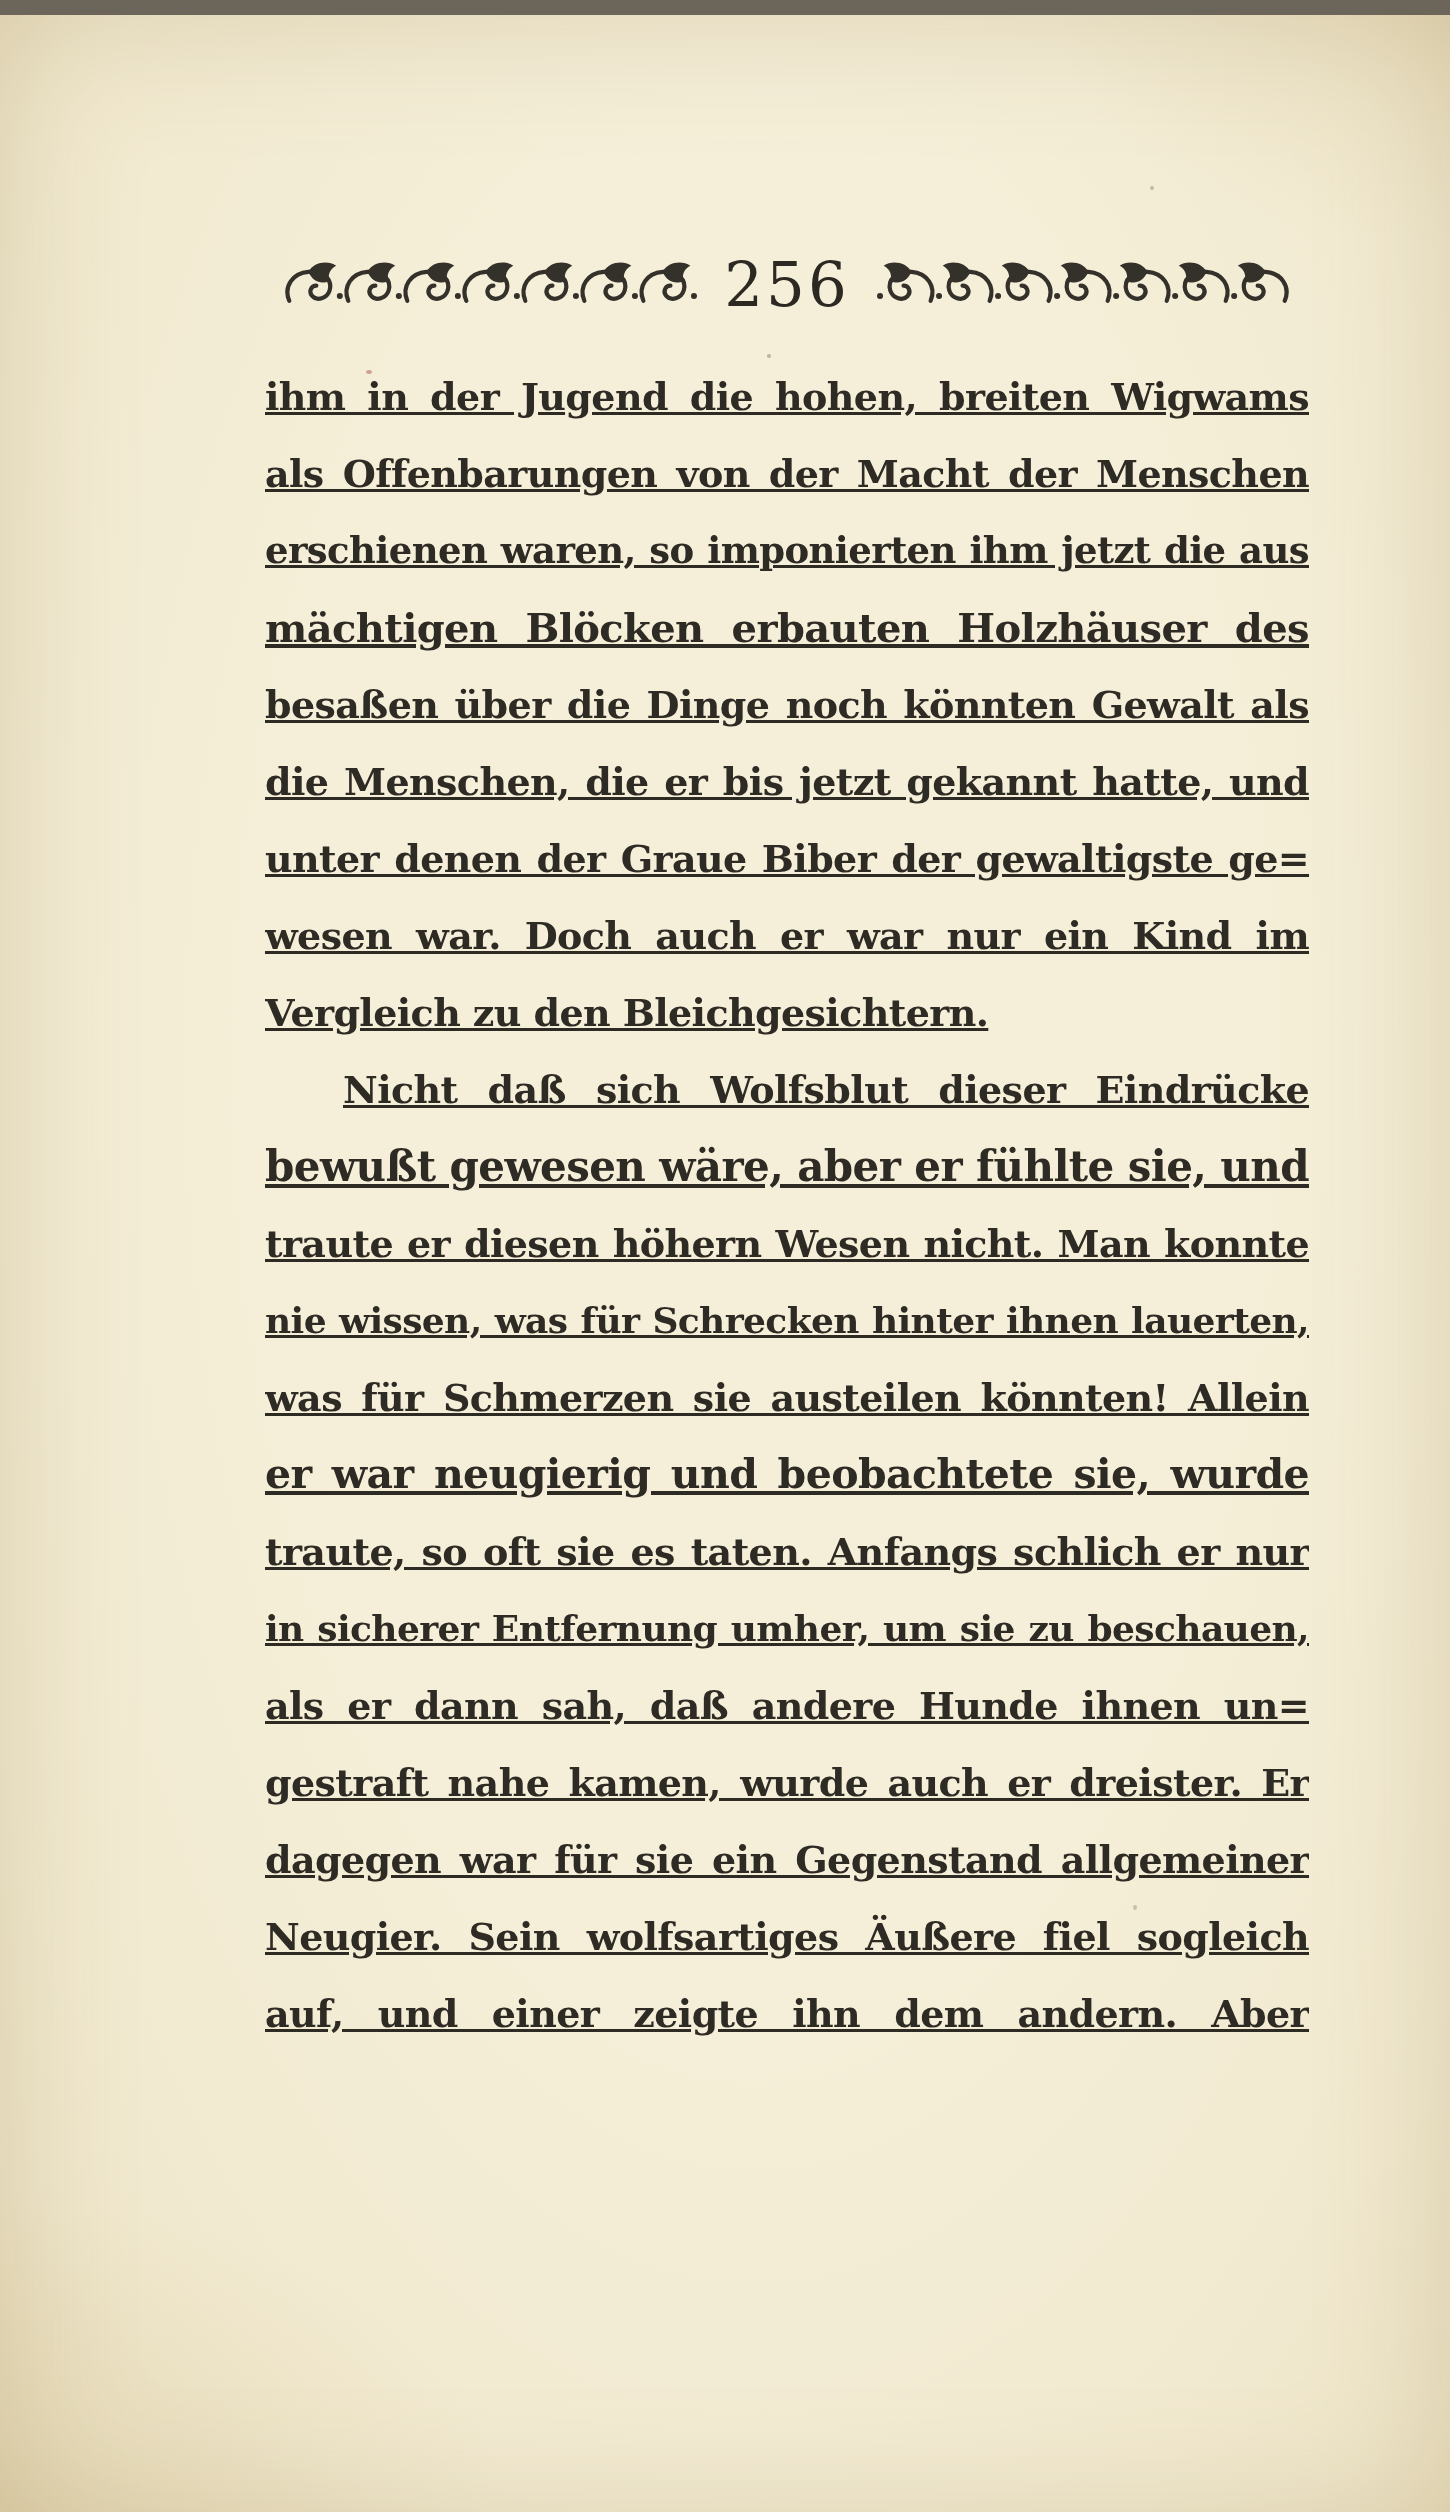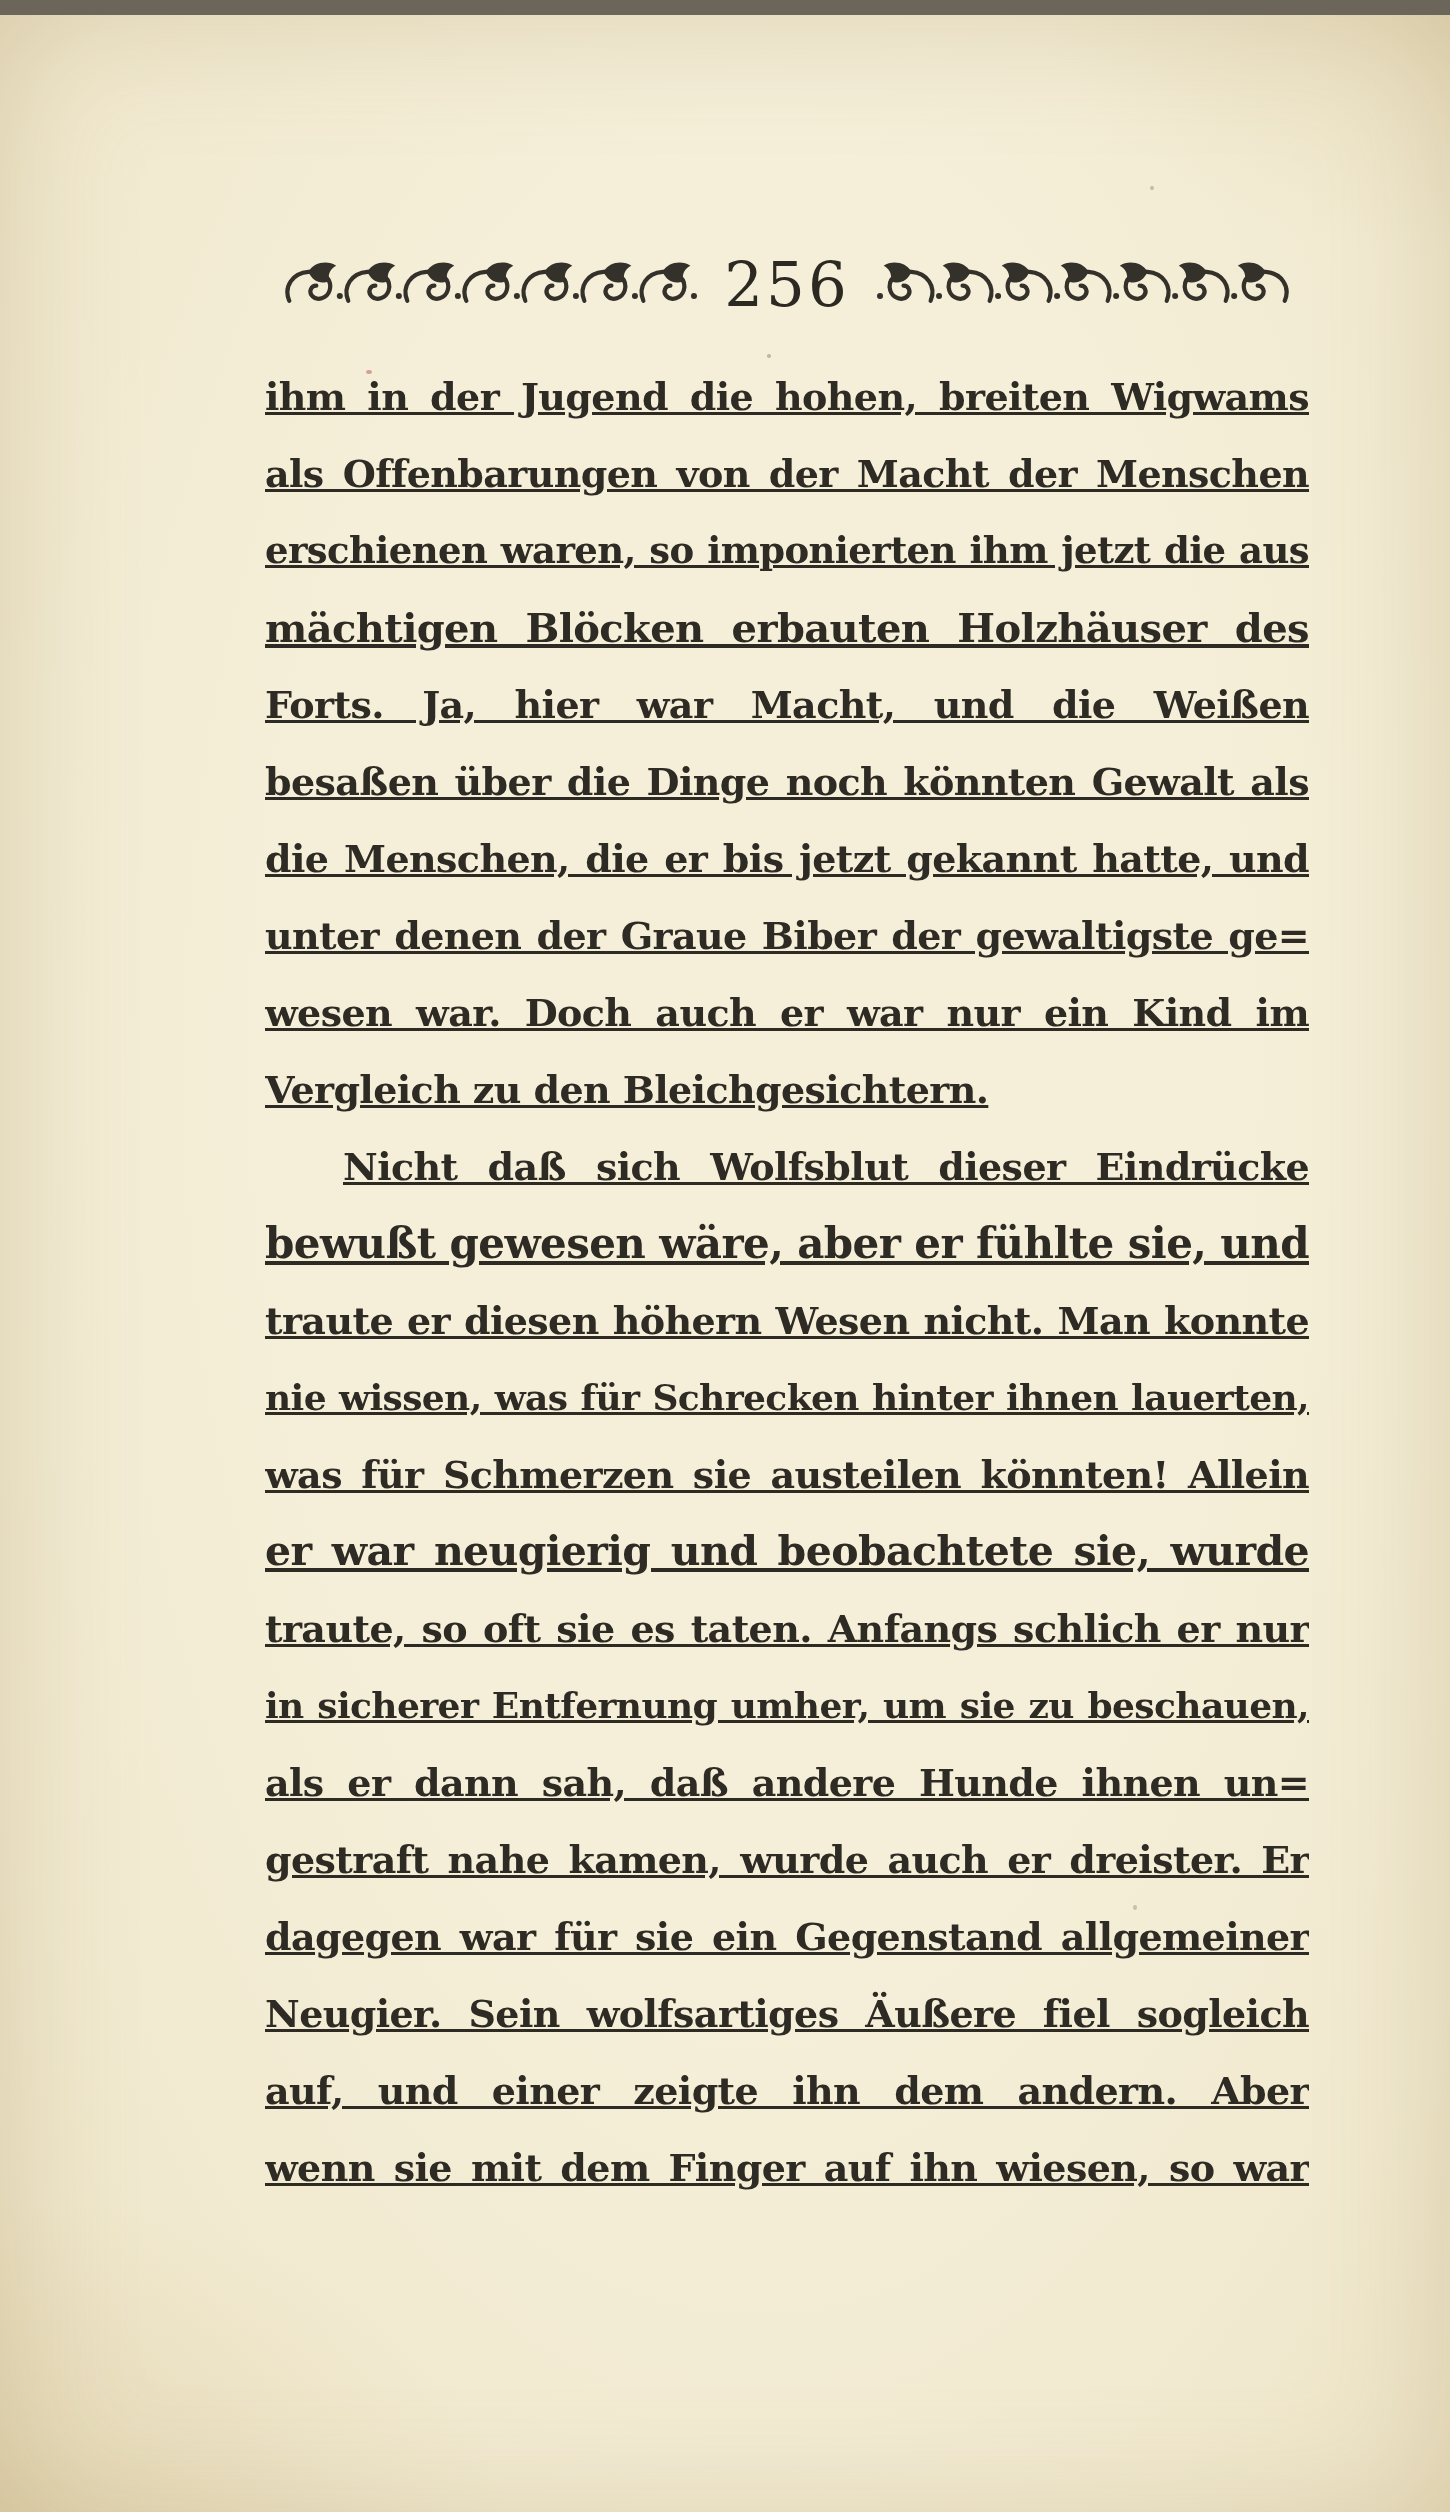--- a/index.html
+++ b/index.html
@@ -92,40 +92,38 @@
         </g>
       </svg>
     </span>
   </div>
 
   <div class="text-block">
     <div class="text-line" style="">ihm in der Jugend die hohen, breiten Wigwams</div>
     <div class="text-line" style="">als Offenbarungen von der Macht der Menschen</div>
     <div class="text-line" style="font-size: 37px;">erschienen waren, so imponierten ihm jetzt die aus</div>
     <div class="text-line" style="font-size: 40px;">mächtigen Blöcken erbauten Holzhäuser des großen</div>
-    <div class="text-line" style="">Forts. Ja, hier war Macht, und die Weißen</div>
     <div class="text-line" style="">besaßen über die Dinge noch könnten Gewalt als</div>
     <div class="text-line" style="">die Menschen, die er bis jetzt gekannt hatte, und</div>
     <div class="text-line" style="">unter denen der Graue Biber der gewaltigste ge=</div>
     <div class="text-line" style="">wesen war. Doch auch er war nur ein Kind im</div>
     <div class="text-line short" style="">Vergleich zu den Bleichgesichtern.</div>
     <div class="text-line indent" style="">Nicht daß sich Wolfsblut dieser Eindrücke klar</div>
     <div class="text-line" style="font-size: 42px;">bewußt gewesen wäre, aber er fühlte sie, und darum</div>
     <div class="text-line" style="">traute er diesen höhern Wesen nicht. Man konnte</div>
     <div class="text-line" style="font-size: 36px;">nie wissen, was für Schrecken hinter ihnen lauerten,</div>
     <div class="text-line" style="">was für Schmerzen sie austeilen könnten! Allein</div>
     <div class="text-line" style="font-size: 41px;">er war neugierig und beobachtete sie, wurde jedoch</div>
     <div class="text-line" style="">traute, so oft sie es taten. Anfangs schlich er nur</div>
     <div class="text-line" style="font-size: 36px;">in sicherer Entfernung umher, um sie zu beschauen,</div>
     <div class="text-line" style="">als er dann sah, daß andere Hunde ihnen un=</div>
     <div class="text-line" style="">gestraft nahe kamen, wurde auch er dreister. Er</div>
     <div class="text-line" style="">dagegen war für sie ein Gegenstand allgemeiner</div>
     <div class="text-line" style="">Neugier. Sein wolfsartiges Äußere fiel sogleich</div>
     <div class="text-line" style="">auf, und einer zeigte ihn dem andern. Aber</div>
-    <div class="text-line" style="">wenn sie mit dem Finger auf ihn wiesen, so war</div>
   </div>
 
   <span class="speck s1"></span>
   <span class="speck s2"></span>
   <span class="speck s3"></span>
   <span class="speck s4"></span>
 </div>
 
 
 </body></html>

